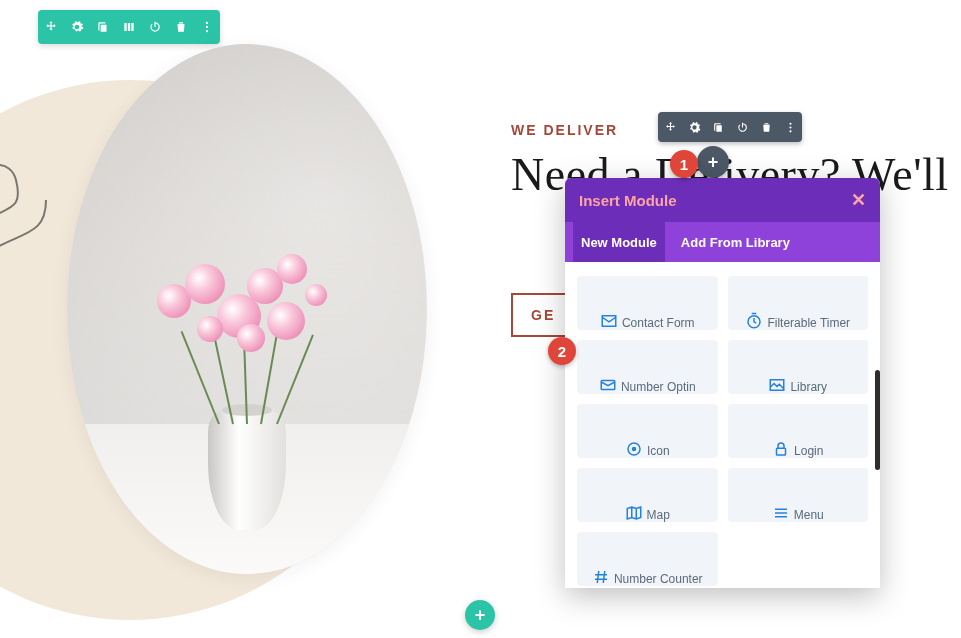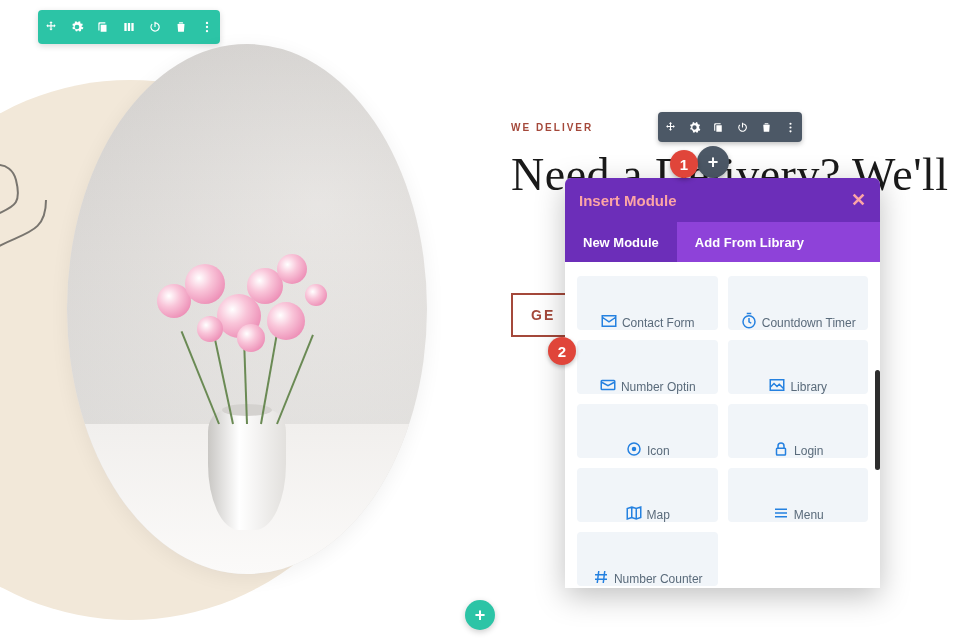--- a/index.html
+++ b/index.html
@@ -28,40 +28,40 @@
   .curtain-shade{position:absolute;inset:0;background:radial-gradient(ellipse 120% 80% at 70% 30%,rgba(255,255,255,.25),rgba(0,0,0,.08));}
   .table{position:absolute;bottom:0;left:0;right:0;height:150px;background:linear-gradient(180deg,#f1efed,#fbfaf9);}
   .vase{position:absolute;bottom:44px;left:50%;transform:translateX(-50%);width:78px;height:120px;background:linear-gradient(90deg,#c9c7c4,#ffffff 40%,#e2e0dd);border-radius:22% 22% 40% 40%/18% 18% 55% 55%;}
   .vase::before{content:"";position:absolute;top:-6px;left:50%;transform:translateX(-50%);width:50px;height:12px;background:#d4d2cf;border-radius:50%;}
   .stems{position:absolute;bottom:150px;left:50%;transform:translateX(-50%);width:2px;height:90px;}
   .stems span{position:absolute;bottom:0;width:2px;background:#6a8a54;transform-origin:bottom center;}
   .flower-cluster{position:absolute;bottom:210px;left:50%;transform:translateX(-50%);width:220px;height:140px;}
   .blossom{position:absolute;border-radius:50%;background:radial-gradient(circle at 35% 35%,#fff,#f9c5d9 35%,#ec8bb4 80%);}
 
   
-  .eyebrow{position:absolute;left:511px;top:122px;font-size:10px;font-weight:700;letter-spacing:2px;color:#A4483A;}
+  .eyebrow{position:absolute;left:511px;top:122px;font-size:14px;font-weight:700;letter-spacing:2px;color:#A4483A;}
   .headline{position:absolute;left:511px;top:148px;font-family:"Times New Roman",serif;font-size:46px;color:#1a1a1a;letter-spacing:.5px;font-weight:300;}
   .cta{position:absolute;left:511px;top:293px;height:44px;padding:0 18px;border:2px solid #A4483A;color:#A4483A;display:flex;align-items:center;font-size:14px;letter-spacing:2px;font-weight:700;background:#fff;}
 
   
   .mod-toolbar{position:absolute;left:658px;top:112px;height:30px;display:flex;align-items:center;border-radius:4px;overflow:hidden;background:var(--slate);box-shadow:0 2px 5px rgba(0,0,0,.25);}
   .mod-toolbar .tb-btn{width:24px;height:30px;display:flex;align-items:center;justify-content:center;color:#fff;cursor:pointer;}
   .mod-toolbar .tb-btn svg{width:13px;height:13px;fill:#fff;}
 
   .add-circle{position:absolute;left:697px;top:146px;width:32px;height:32px;border-radius:50%;background:var(--slate);display:flex;align-items:center;justify-content:center;color:#fff;font-size:18px;font-weight:600;box-shadow:0 2px 5px rgba(0,0,0,.25);}
 
   
   .step{position:absolute;width:28px;height:28px;border-radius:50%;background:var(--red-step);color:#fff;display:flex;align-items:center;justify-content:center;font-weight:700;font-size:15px;box-shadow:0 2px 4px rgba(0,0,0,.25);z-index:50;}
 
   
   .modal{position:absolute;left:565px;top:178px;width:315px;border-radius:6px 6px 0 0;box-shadow:0 8px 30px rgba(0,0,0,.25);background:#fff;overflow:hidden;z-index:30;}
   .modal-title{height:44px;background:var(--purple);color:#fca5a5;display:flex;align-items:center;justify-content:space-between;padding:12px 14px;font-weight:700;font-size:15px;}
   .modal-title .close{cursor:pointer;font-size:18px;}
   .modal-tabs{height:40px;background:var(--purple-light);display:flex;align-items:stretch;}
-  .modal-tabs .tab{flex:0 0 auto;padding:0 18px;display:flex;align-items:center;color:#fff;font-size:13px;font-weight:600;cursor:pointer;}
+  .modal-tabs .tab{flex:0 0 auto;padding:0 8px;display:flex;align-items:center;color:#fff;font-size:13px;font-weight:600;cursor:pointer;margin-left:8px;}
   .modal-tabs .tab.active{background:var(--purple);}
 
   .modal-body{padding:14px 12px 2px;position:relative;}
   .grid{display:grid;grid-template-columns:1fr 1fr;gap:10px;}
   .tile{background:#F1F5F9;border-radius:4px;height:54px;display:flex;flex-direction:row;align-items:flex-end;justify-content:center;gap:4px;cursor:pointer;transition:background .12s;}
   .tile:hover,.tile.hover{background:#E4EAF0;}
   .tile svg{width:18px;height:18px;fill:var(--module-blue);}
   .tile span{font-size:12px;color:#5A6B7B;font-weight:500;}
   
   .scroll-hint{position:absolute;right:0;top:108px;width:5px;height:100px;background:#2d2d2d;border-radius:3px;}
@@ -213,21 +213,21 @@
             </div>
             <span>Contact Form</span>
           </div>
           <div class="tile">
             <div style="display: flex;">
               <svg viewBox="0 0 24 24">
                 <circle cx="12" cy="13" r="8" fill="none" stroke="#2581E0" stroke-width="2"></circle>
                 <path d="M12 8v5l3 2M9 2h6" stroke="#2581E0" stroke-width="2" fill="none"></path>
               </svg>
             </div>
-            <span>Countdown Timer</span>
+            <span>Filterable Timer</span>
           </div>
           <div class="tile">
             <div style="display: flex;">
               <svg viewBox="0 0 24 24">
                 <rect x="3" y="6" width="18" height="12" rx="1" fill="none" stroke="#2581E0" stroke-width="2"></rect>
                 <path d="M3 8l9 5 9-5" stroke="#2581E0" stroke-width="2" fill="none"></path>
               </svg>
             </div>
             <span>Number Optin</span>
           </div>

